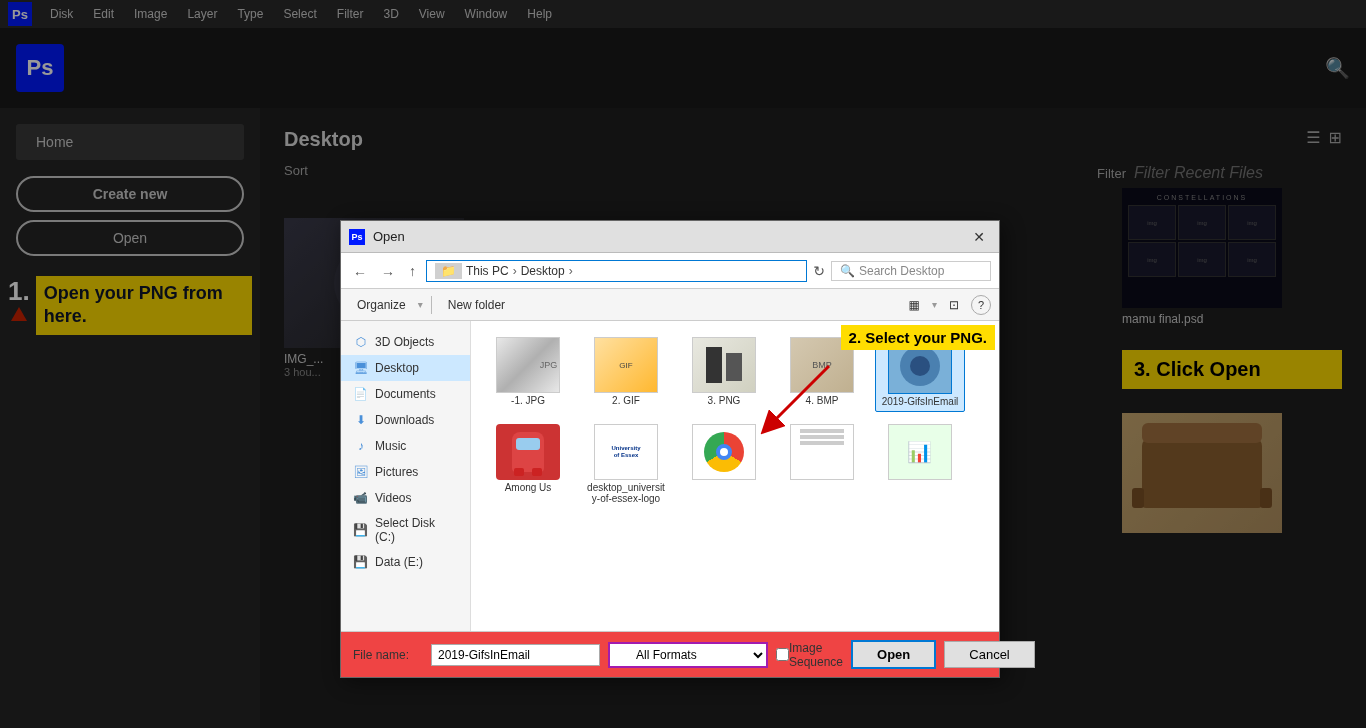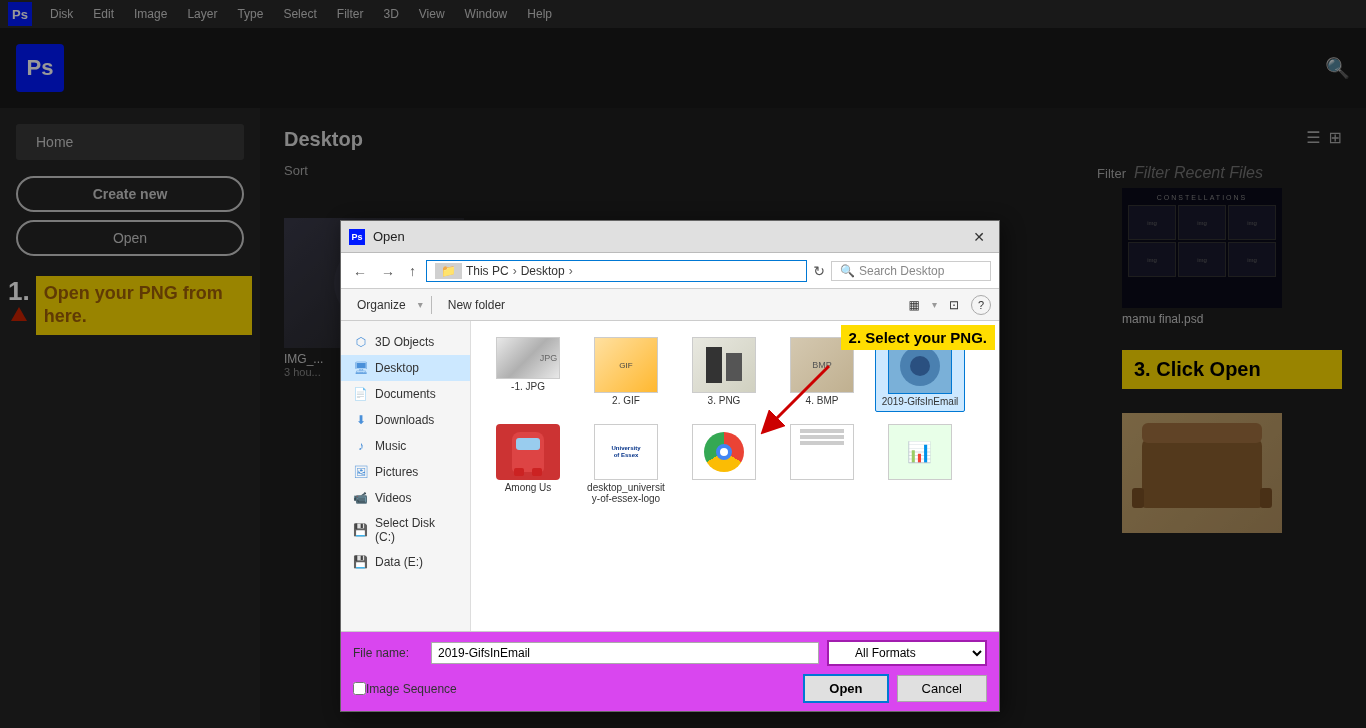--- a/index.html
+++ b/index.html
@@ -77,21 +77,21 @@
     .nav-icon { width: 16px; height: 16px; flex-shrink: 0; display: flex; align-items: center; justify-content: center; }
 
     
     .dialog-files { flex: 1; background: #fff; overflow-y: auto; padding: 8px; position: relative; }
     .files-grid { display: flex; flex-wrap: wrap; gap: 8px; padding: 4px; }
     .file-item { width: 90px; display: flex; flex-direction: column; align-items: center; cursor: pointer; padding: 4px; border-radius: 2px; }
     .file-item.selected { background: #cce8ff; border: 1px solid #0078d4; }
     .file-name { font-size: 10px; color: #333; text-align: center; word-break: break-word; margin-top: 2px; }
 
     
-    .dialog-bottom { background: #d946ef; border-top: 1px solid #ccc; padding: 8px 12px; display: flex; flex-direction: column; gap: 8px; }
+    .dialog-bottom { background: #ef4444; border-top: 1px solid #ccc; padding: 8px 12px; display: flex; gap: 8px; }
     .filename-row { display: flex; align-items: center; gap: 8px; }
     .filename-label { font-size: 12px; color: #333; width: 70px; }
     .filename-input { flex: 1; padding: 3px 6px; font-size: 12px; border: 1px solid #aaa; background: #fff; }
     .filetype-select { width: 160px; padding: 3px 22px; font-size: 12px; border: 2px solid #a21caf; background: #fff; }
     .btn-row { display: flex; align-items: center; gap: 8px; justify-content: flex-end; }
     .img-seq-check { display: flex; align-items: center; margin-right: auto; }
     .img-seq-check input { cursor: pointer; }
     .img-seq-check label { font-size: 12px; color: #333; }
     .dialog-open-btn { background: #e0e0e0; border: 2px solid #0078d4; padding: 5px 24px; font-size: 13px; cursor: pointer; font-weight: 600; }
     .dialog-cancel-btn { background: #e0e0e0; border: 1px solid #aaa; padding: 5px 24px; font-size: 13px; cursor: pointer; }
@@ -103,21 +103,21 @@
     
     .dialog-files::-webkit-scrollbar { width: 8px; }
     .dialog-files::-webkit-scrollbar-track { background: #f0f0f0; }
     .dialog-files::-webkit-scrollbar-thumb { background: #bbb; }
 
     
     .dialog-nav::-webkit-scrollbar { width: 4px; }
     .dialog-nav::-webkit-scrollbar-thumb { background: #bbb; }
 
     
-    .img-jpg { width: 64px; height: 42px; background: linear-gradient(135deg, #e8e8e8 0%, #b0b0b0 50%, #e8e8e8 100%); border: 1px solid #ccc; display: flex; align-items: center; justify-content: center; font-size: 9px; color: #666; padding-left: 41px; }
+    .img-jpg { width: 64px; height: 56px; background: linear-gradient(135deg, #e8e8e8 0%, #b0b0b0 50%, #e8e8e8 100%); border: 1px solid #ccc; display: flex; align-items: center; justify-content: center; font-size: 9px; color: #666; padding-left: 41px; }
     .img-gif { width: 64px; height: 56px; background: linear-gradient(135deg, #ffe0a0 0%, #ffb830 100%); border: 1px solid #ccc; display: flex; align-items: center; justify-content: center; font-size: 9px; color: #444; position: relative; }
     .img-png { width: 64px; height: 56px; background: #e8e8e0; border: 1px solid #ccc; display: flex; align-items: center; justify-content: center; font-size: 9px; color: #666; }
     .img-bmp { width: 64px; height: 56px; background: linear-gradient(135deg, #d4c8b0 0%, #c0b090 100%); border: 1px solid #ccc; display: flex; align-items: center; justify-content: center; font-size: 9px; color: #555; }
     .img-raw { width: 64px; height: 56px; background: #d8e8d0; border: 1px solid #ccc; display: flex; align-items: center; justify-content: center; font-size: 9px; color: #555; }
   </style>
 </head>
 <body>
 
 <div id="menubar">
   <div class="ps-icon">Ps</div>
@@ -145,21 +145,21 @@
     <button class="home-btn">Home</button>
     <button class="create-new-btn">Create new</button>
     <button class="open-btn">Open</button>
 
     
     <div style="margin: 12px 8px 0; display: flex; align-items: flex-start; gap: 6px;">
       <div style="display:flex;flex-direction:column;align-items:center;">
         <span style="font-size:26px;font-weight:900;color:#fff;">1.</span>
         <div class="arrow-up"></div>
       </div>
-      <div style="background:#ffdd00;color:#a16207;font-size:18px;font-weight:700;padding:6px 8px;line-height:1.3;">Open your PNG from here.</div>
+      <div style="background:#ffdd00;color:#0f172a;font-size:18px;font-weight:700;padding:6px 8px;line-height:1.3;">Open your PNG from here.</div>
     </div>
   </div>
 
   <div id="content">
     <h2 class="recent-title">Desktop</h2>
 
     <div class="view-icons">
       <span class="view-icon">☰</span>
       <span class="view-icon">⊞</span>
     </div>

